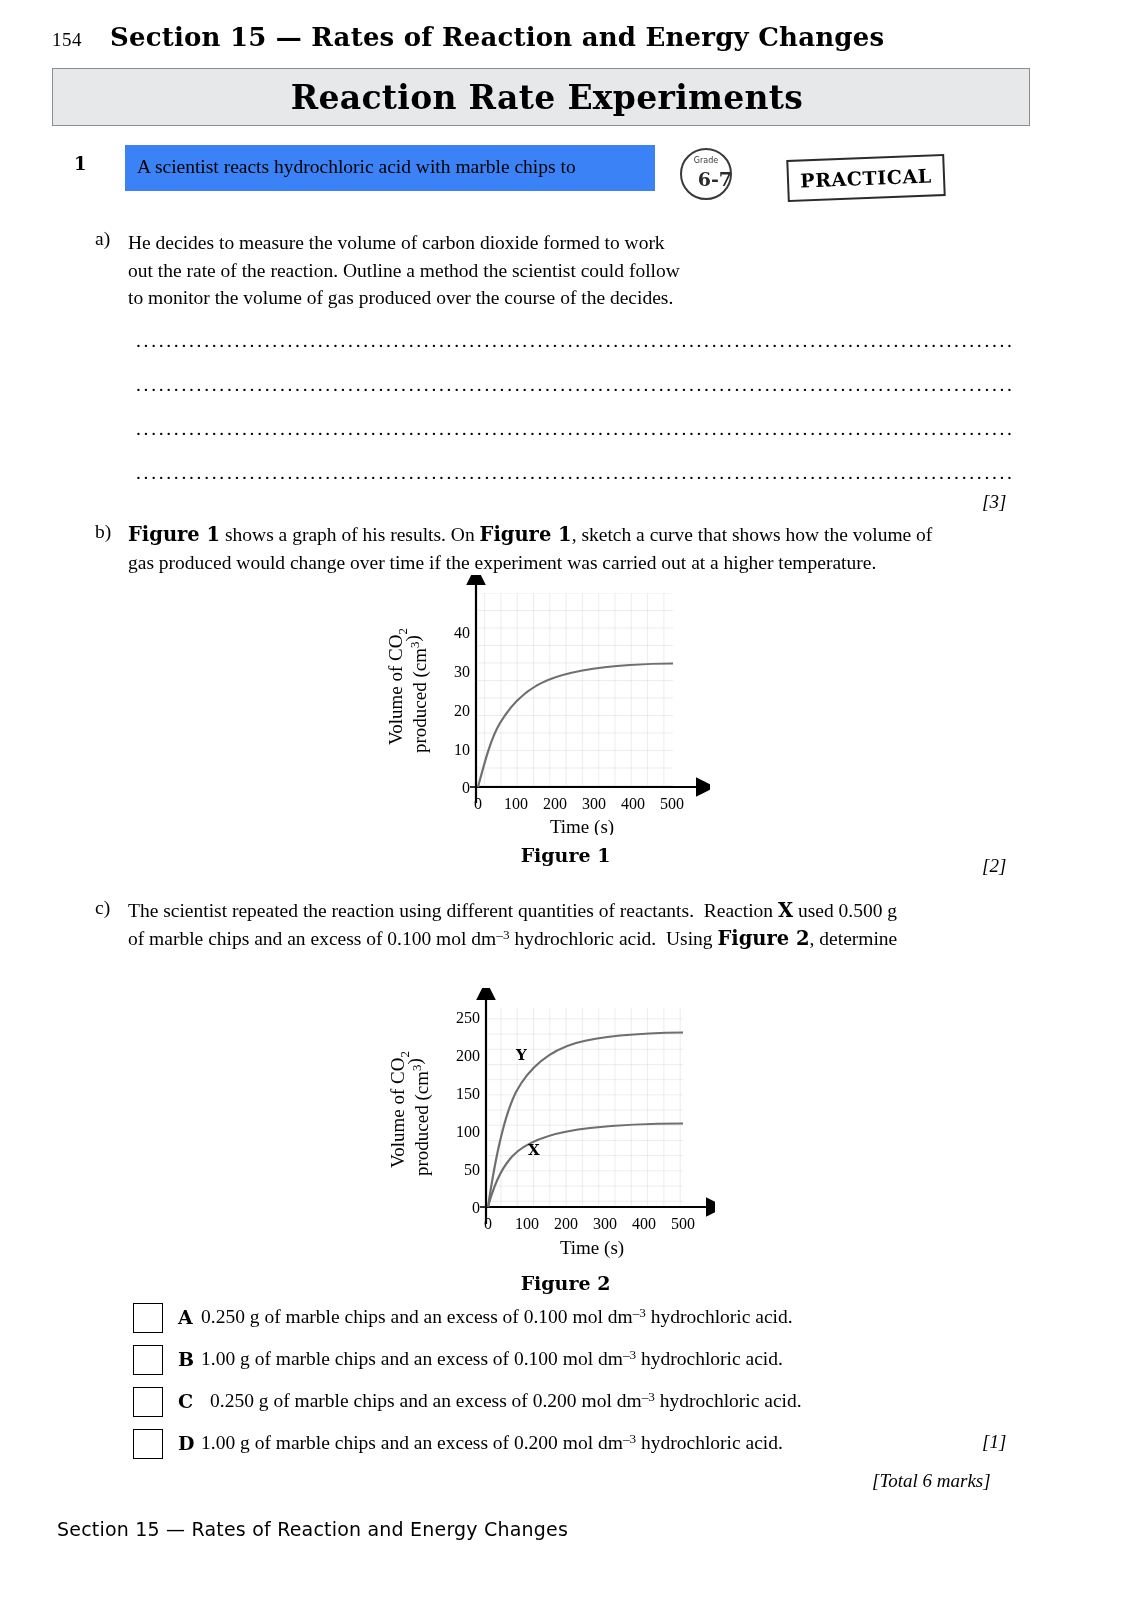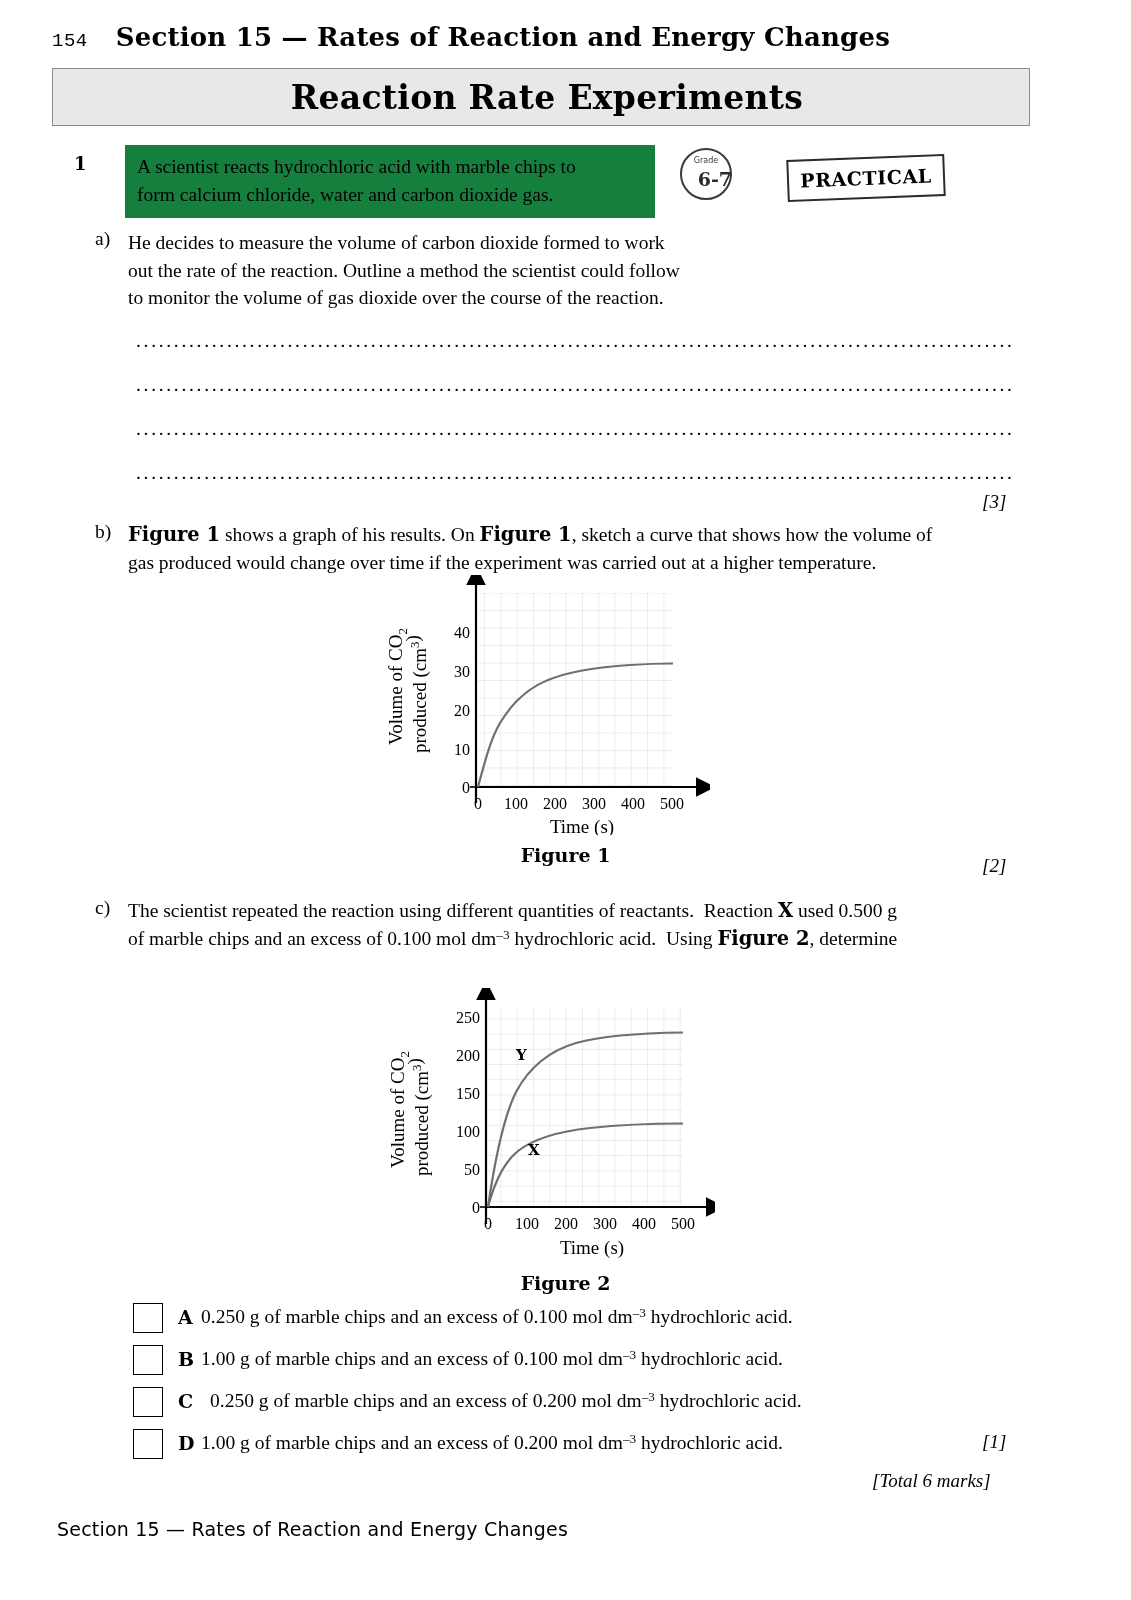--- a/index.html
+++ b/index.html
@@ -26,21 +26,21 @@
   
   .header {
     position: absolute;
     top: 22px;
     left: 0;
     width: 1131px;
     display: flex;
     align-items: baseline;
   }
   .page-num {
-    font-family: Liberation Mono, monospace;
+    font-family: Liberation Serif, serif;
     font-size: 19px;
     margin-left: 52px;
     letter-spacing: 0.5px;
   }
   .header-title {
     font-family: "DejaVu Serif", serif;
     font-weight: bold;
     font-size: 26px;
     margin-left: 28px;
     letter-spacing: 0.2px;
@@ -74,21 +74,21 @@
     font-weight: bold;
     font-size: 18px;
   }
   .q1num { top: 153px; left: 74px; }
 
   .stem-box {
     position: absolute;
     top: 145px;
     left: 125px;
     width: 530px;
-    background: #15803d;
+    background: #3b82f6;
     padding: 8px 12px 10px 12px;
     box-sizing: border-box;
     font-size: 19.5px;
     line-height: 1.42;
   }
 
   .grade-stamp {
     position: absolute;
     top: 148px;
     left: 680px;
@@ -220,38 +220,37 @@
   </div>
 
   <div class="title-bar">
     <span class="t">Reaction Rate Experiments</span>
   </div>
 
   <div class="qnum q1num">1</div>
 
   <div class="stem-box">
     <div>A scientist reacts hydrochloric acid with marble chips to</div>
-    <div>form calcium chloride, water and carbon dioxide gas.</div>
   </div>
 
   <div class="grade-stamp">
     <div class="circ"></div>
     <div class="g1">Grade</div>
     <div class="g2">6-7</div>
   </div>
 
   <div class="practical">
     <span class="p">PRACTICAL</span>
   </div>
 
   <div class="part-label" style="top:228px; left:95px;">a)</div>
   <div class="part-text" style="top:229px; left:128px; width:720px;">
     <div>He decides to measure the volume of carbon dioxide formed to work</div>
     <div>out the rate of the reaction.  Outline a method the scientist could follow</div>
-    <div>to monitor the volume of gas dioxide over the course of the reaction.</div>
+    <div>to monitor the volume of gas produced over the course of the decides.</div>
   </div>
 
   <div class="dots" style="top:330px; left:136px; width:880px;">........................................................................................................................................................................................</div>
   <div class="dots" style="top:374px; left:136px; width:880px;">........................................................................................................................................................................................</div>
   <div class="dots" style="top:418px; left:136px; width:880px;">........................................................................................................................................................................................</div>
   <div class="dots" style="top:462px; left:136px; width:880px;">........................................................................................................................................................................................</div>
 
   <div class="marks" style="top:491px; left:982px;">[3]</div>
 
   <div class="part-label" style="top:521px; left:95px;">b)</div>

